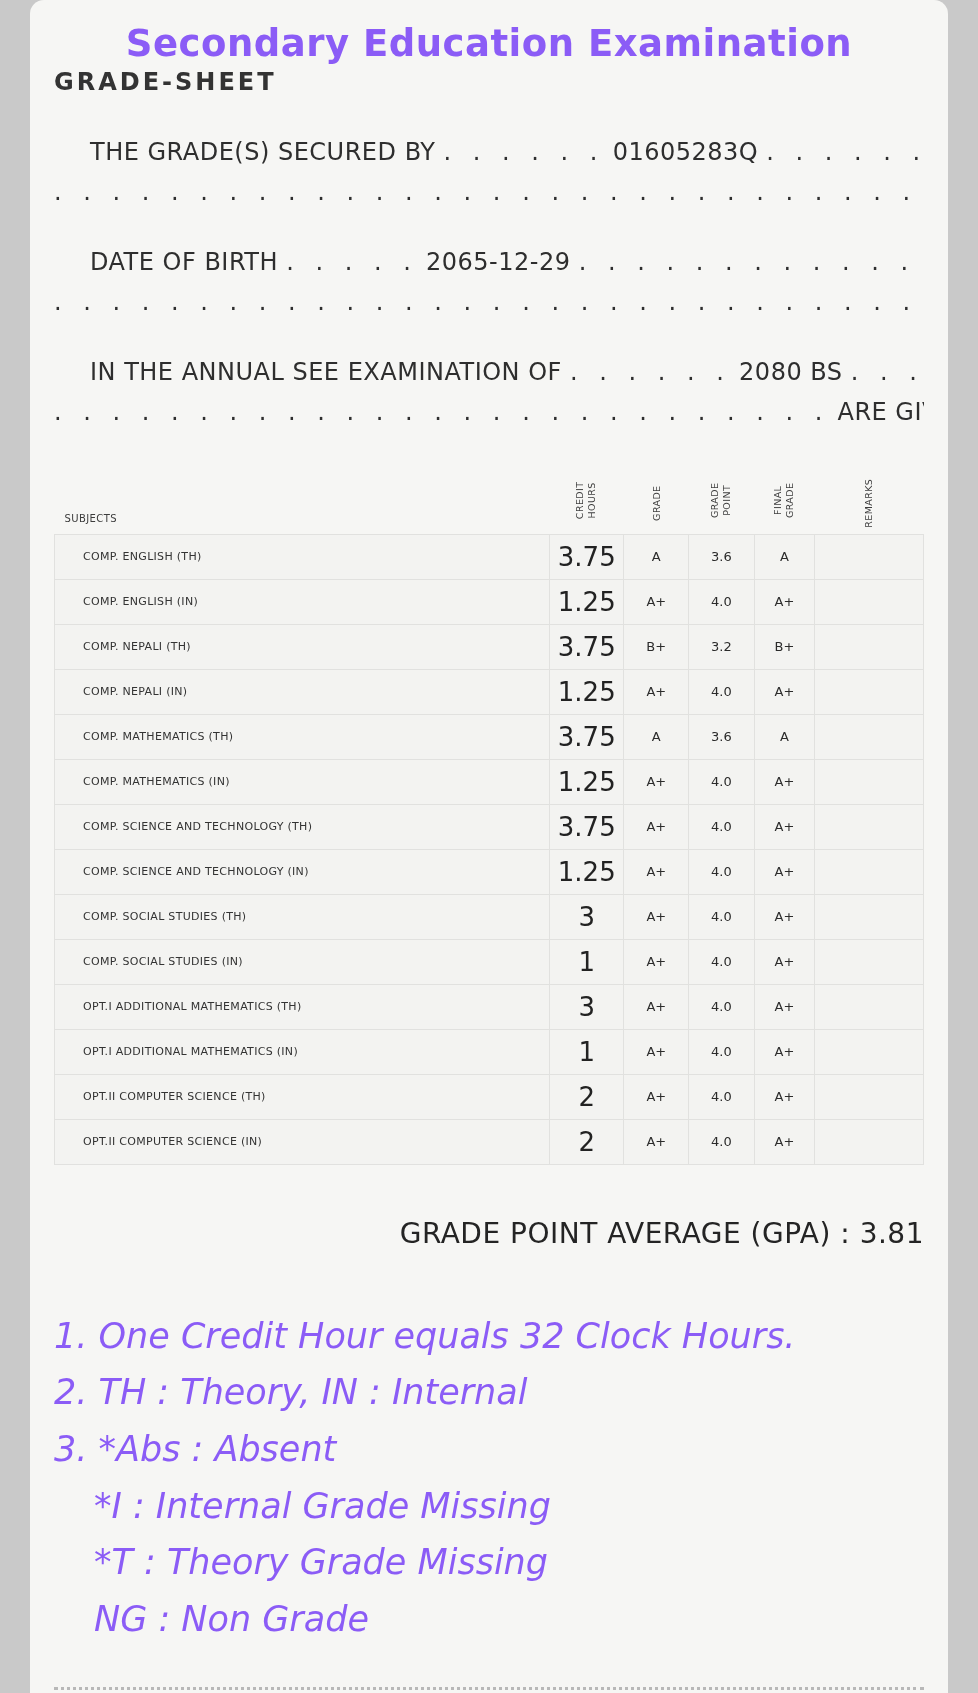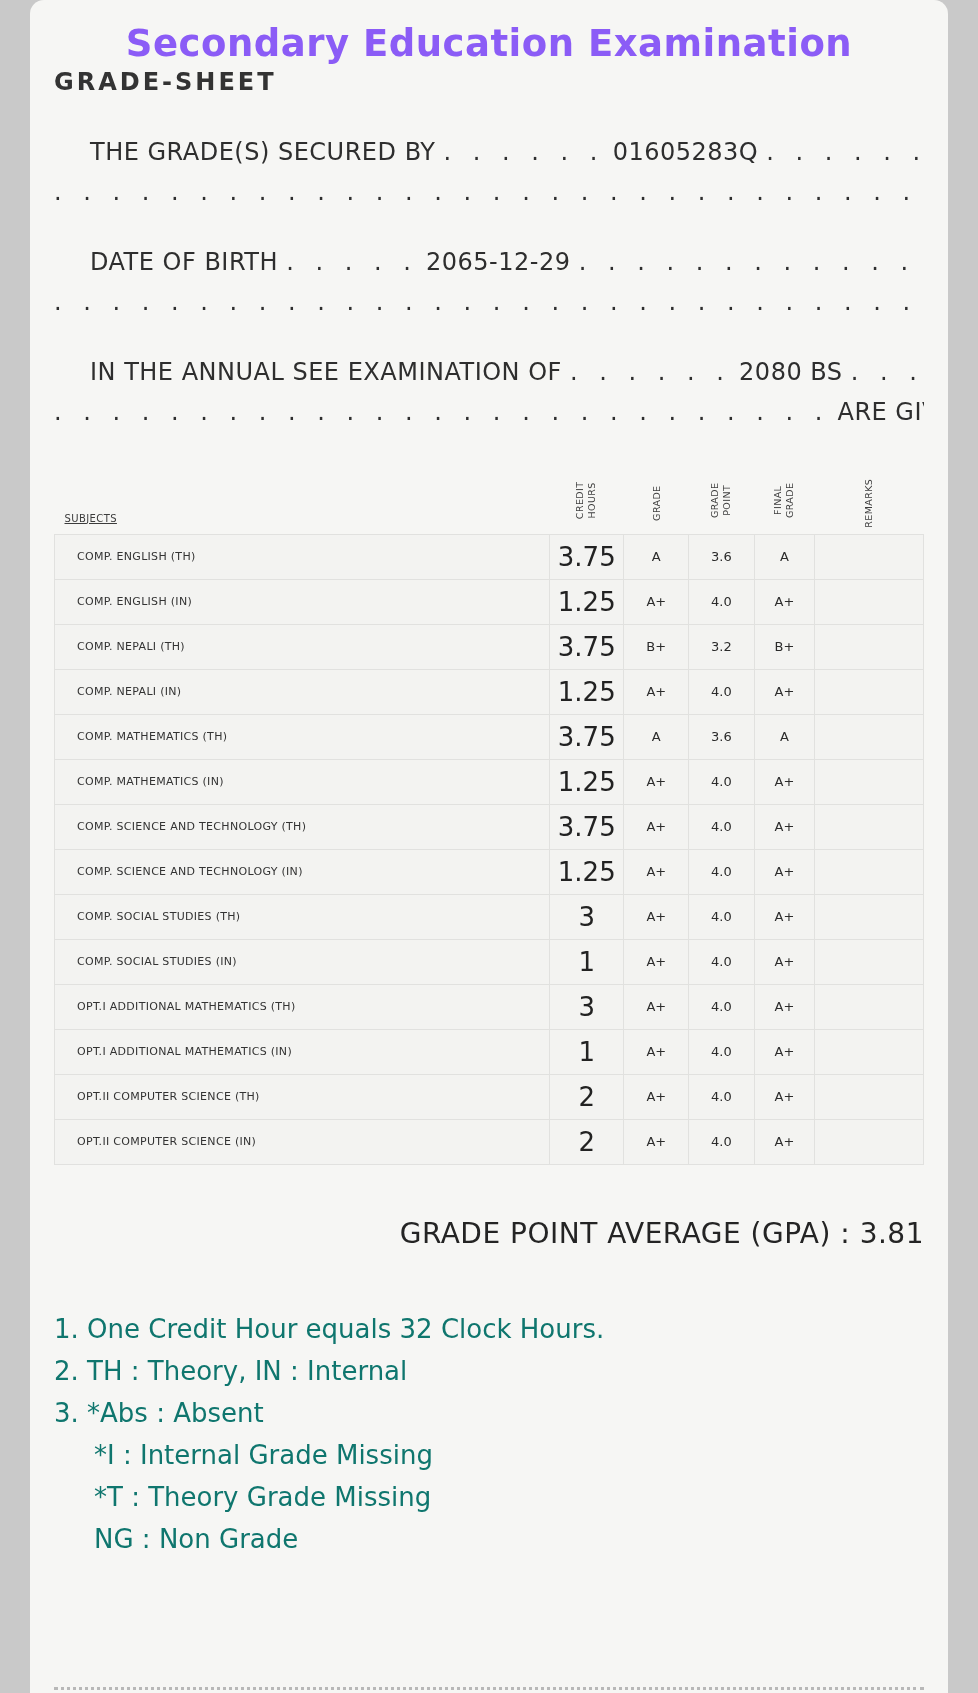--- a/index.html
+++ b/index.html
@@ -49,61 +49,61 @@
     table-layout: fixed;
     margin-top: 42px;
   }
   th { font-weight: normal; color: #3c3c3c; }
   th.subjects-h {
     text-align: left;
     vertical-align: bottom;
     padding: 0 0 10px 10px;
     font-size: 10px;
     letter-spacing: 0.4px;
-    text-decoration: underline;
   }
   th.vh-cell { height: 66px; vertical-align: middle; }
   .vh {
     display: inline-block;
     transform: rotate(-90deg);
     white-space: pre-line;
     font-size: 9.5px;
     line-height: 1.3;
     letter-spacing: 0.4px;
   }
   td {
     border: 1px solid #e1e1df;
     height: 45px;
     background: #f3f3f1;
   }
   td.subject {
     text-align: left;
-    padding-left: 22px;
+    padding-left: 28px;
     font-size: 11px;
     letter-spacing: 0.3px;
     color: #333;
   }
   td.credit { font-size: 26px; text-align: center; color: #222; }
   td.grade, td.point, td.final { font-size: 13px; text-align: center; }
   td.remarks { }
 
   .gpa-line {
     text-align: right;
     font-size: 28px;
     letter-spacing: 0.5px;
     margin-top: 52px;
     color: #242424;
   }
 
   .notes {
     list-style: none;
     margin-top: 58px;
-    font-size: 26px;
+    font-size: 35px;
+    font-style: italic;
     line-height: 1.62;
-    color: #0f766e;
+    color: #8b5cf6;
   }
   .notes li { white-space: normal; }
   .indent0 { text-indent: 0; }
   .indent1 { text-indent: 40px; }
 
   .footer-rule {
     position: absolute;
     left: 24px;
     right: 24px;
     bottom: 3px;

